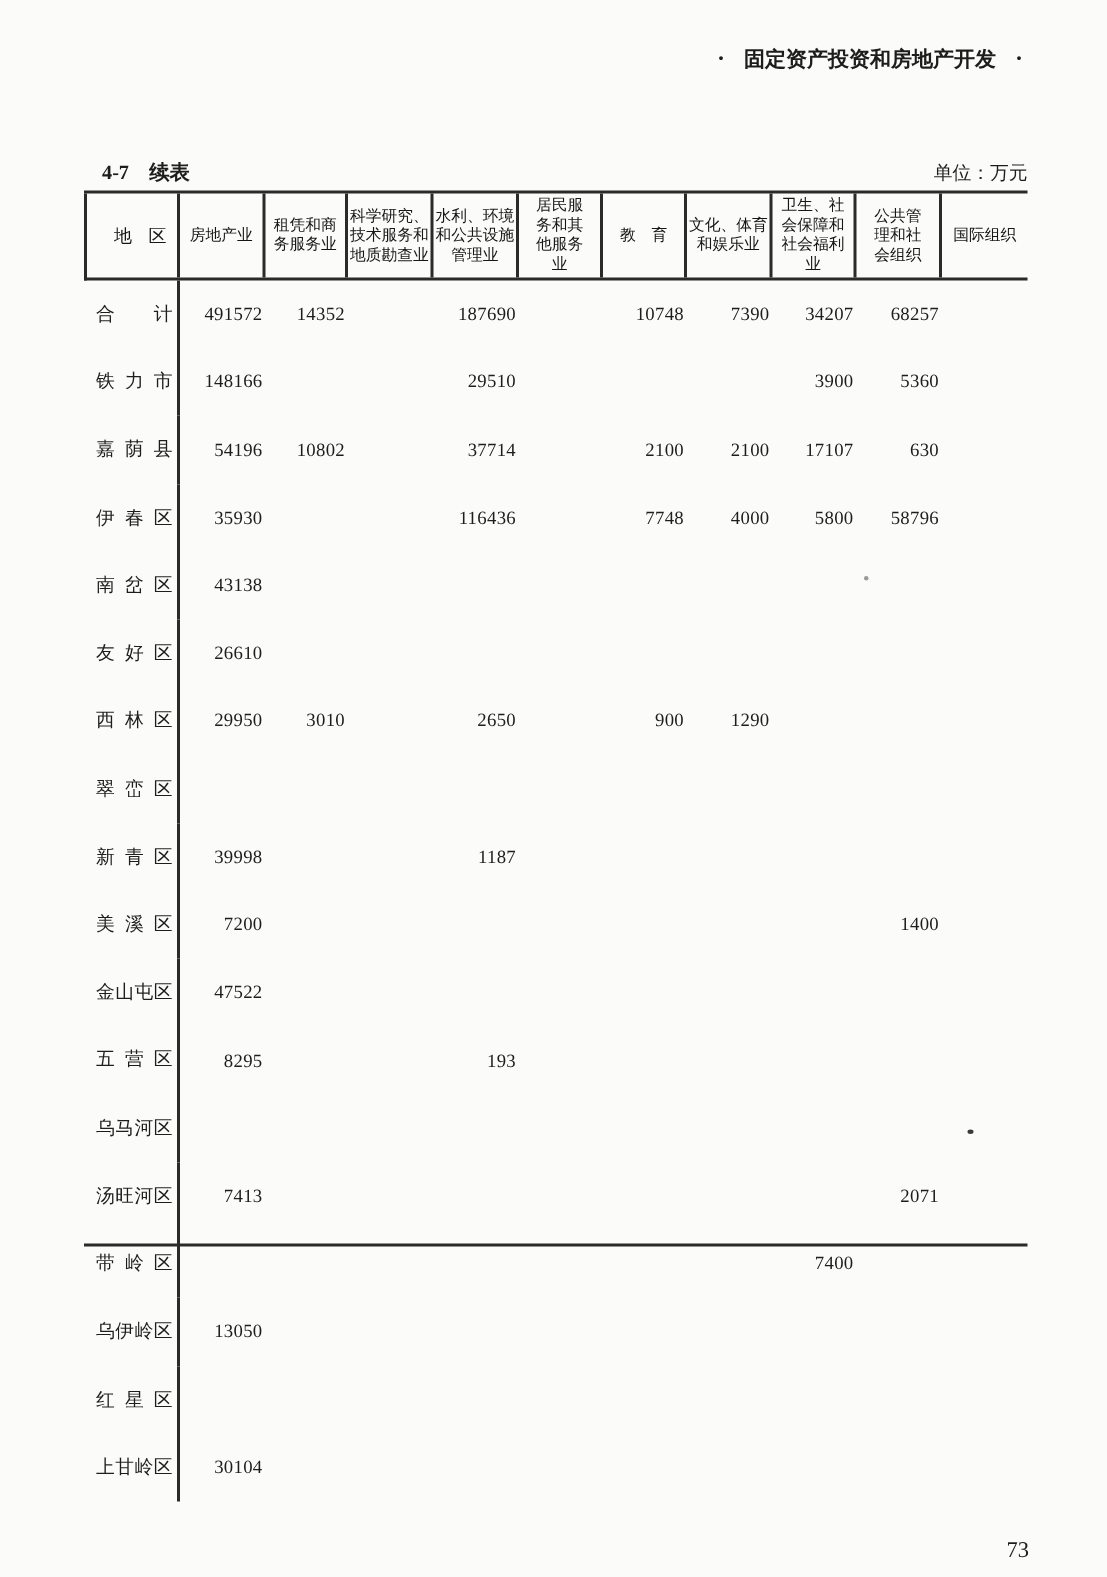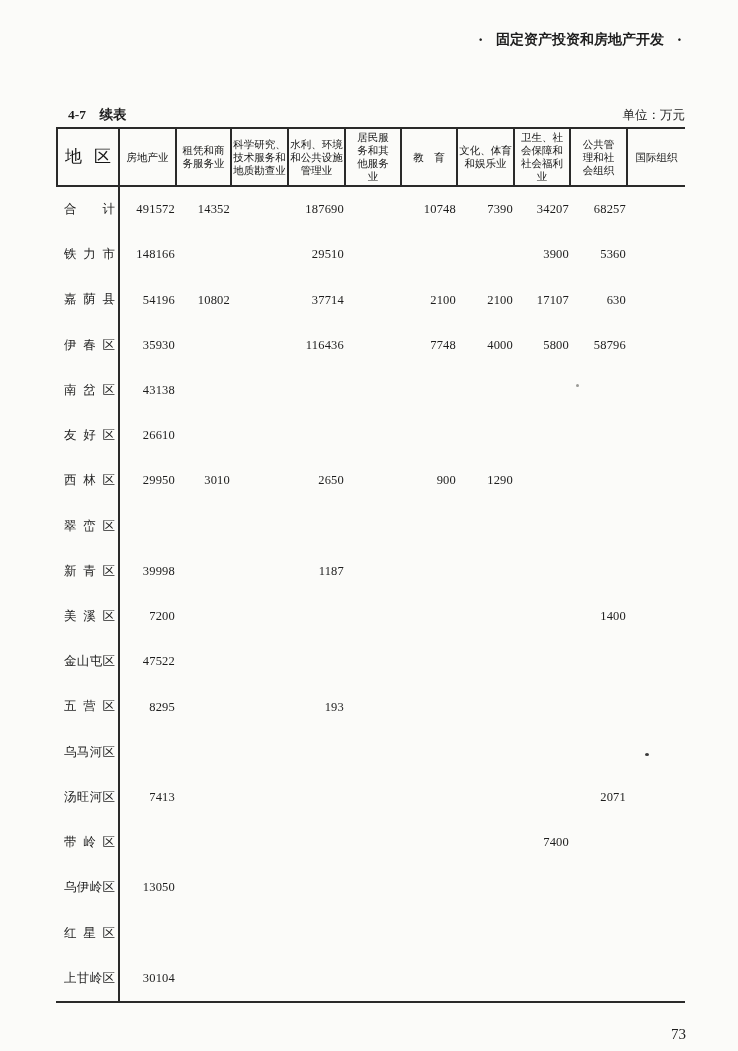--- a/index.html
+++ b/index.html
@@ -21,24 +21,24 @@
   .hdr-left-border { position:absolute; left:0; top:0; width:2px; height:58px; background:var(--ink); }
 
   .thead { position:relative; display:grid;
     grid-template-columns:64px 57px 55px 57px 57px 56px 56px 57px 56px 57px 57px;
     height:58px; border-bottom:2px solid var(--ink); }
   .th { height:100%; border-right:2px solid var(--ink);
     display:flex; align-items:center; justify-content:center; text-align:center;
     font-size:10.5px; line-height:13px; padding:0 1px; color:#161616; }
   .th.pad { padding:0 10px; }
   .th:last-child { border-right:none; }
-  .th.region-th { display:block; line-height:56px; font-size:17px;
-    text-align:justify; text-align-last:justify; padding:0 7px 0 9px; }
-
-  .tbody { height:814px; }
+  .th.region-th { display:block; line-height:56px; font-size:12px;
+    text-align:justify; text-align-last:justify; padding:0 7px 0 20px; }
+
+  .tbody { height:642px; }
   .tr { display:grid;
     grid-template-columns:64px 57px 55px 57px 57px 56px 56px 57px 56px 57px 57px;
     height:45.2222px; }
   .td { height:100%; }
   .td.region { line-height:45.2222px; border-right:2px solid var(--ink);
     font-size:12.5px; text-align:justify; text-align-last:justify;
     padding:0 3px 0 8px; overflow:hidden; white-space:nowrap; }
   .td.val { display:flex; align-items:center; justify-content:flex-end;
     font-size:12.5px; letter-spacing:0.2px; padding-right:2px; }
 

